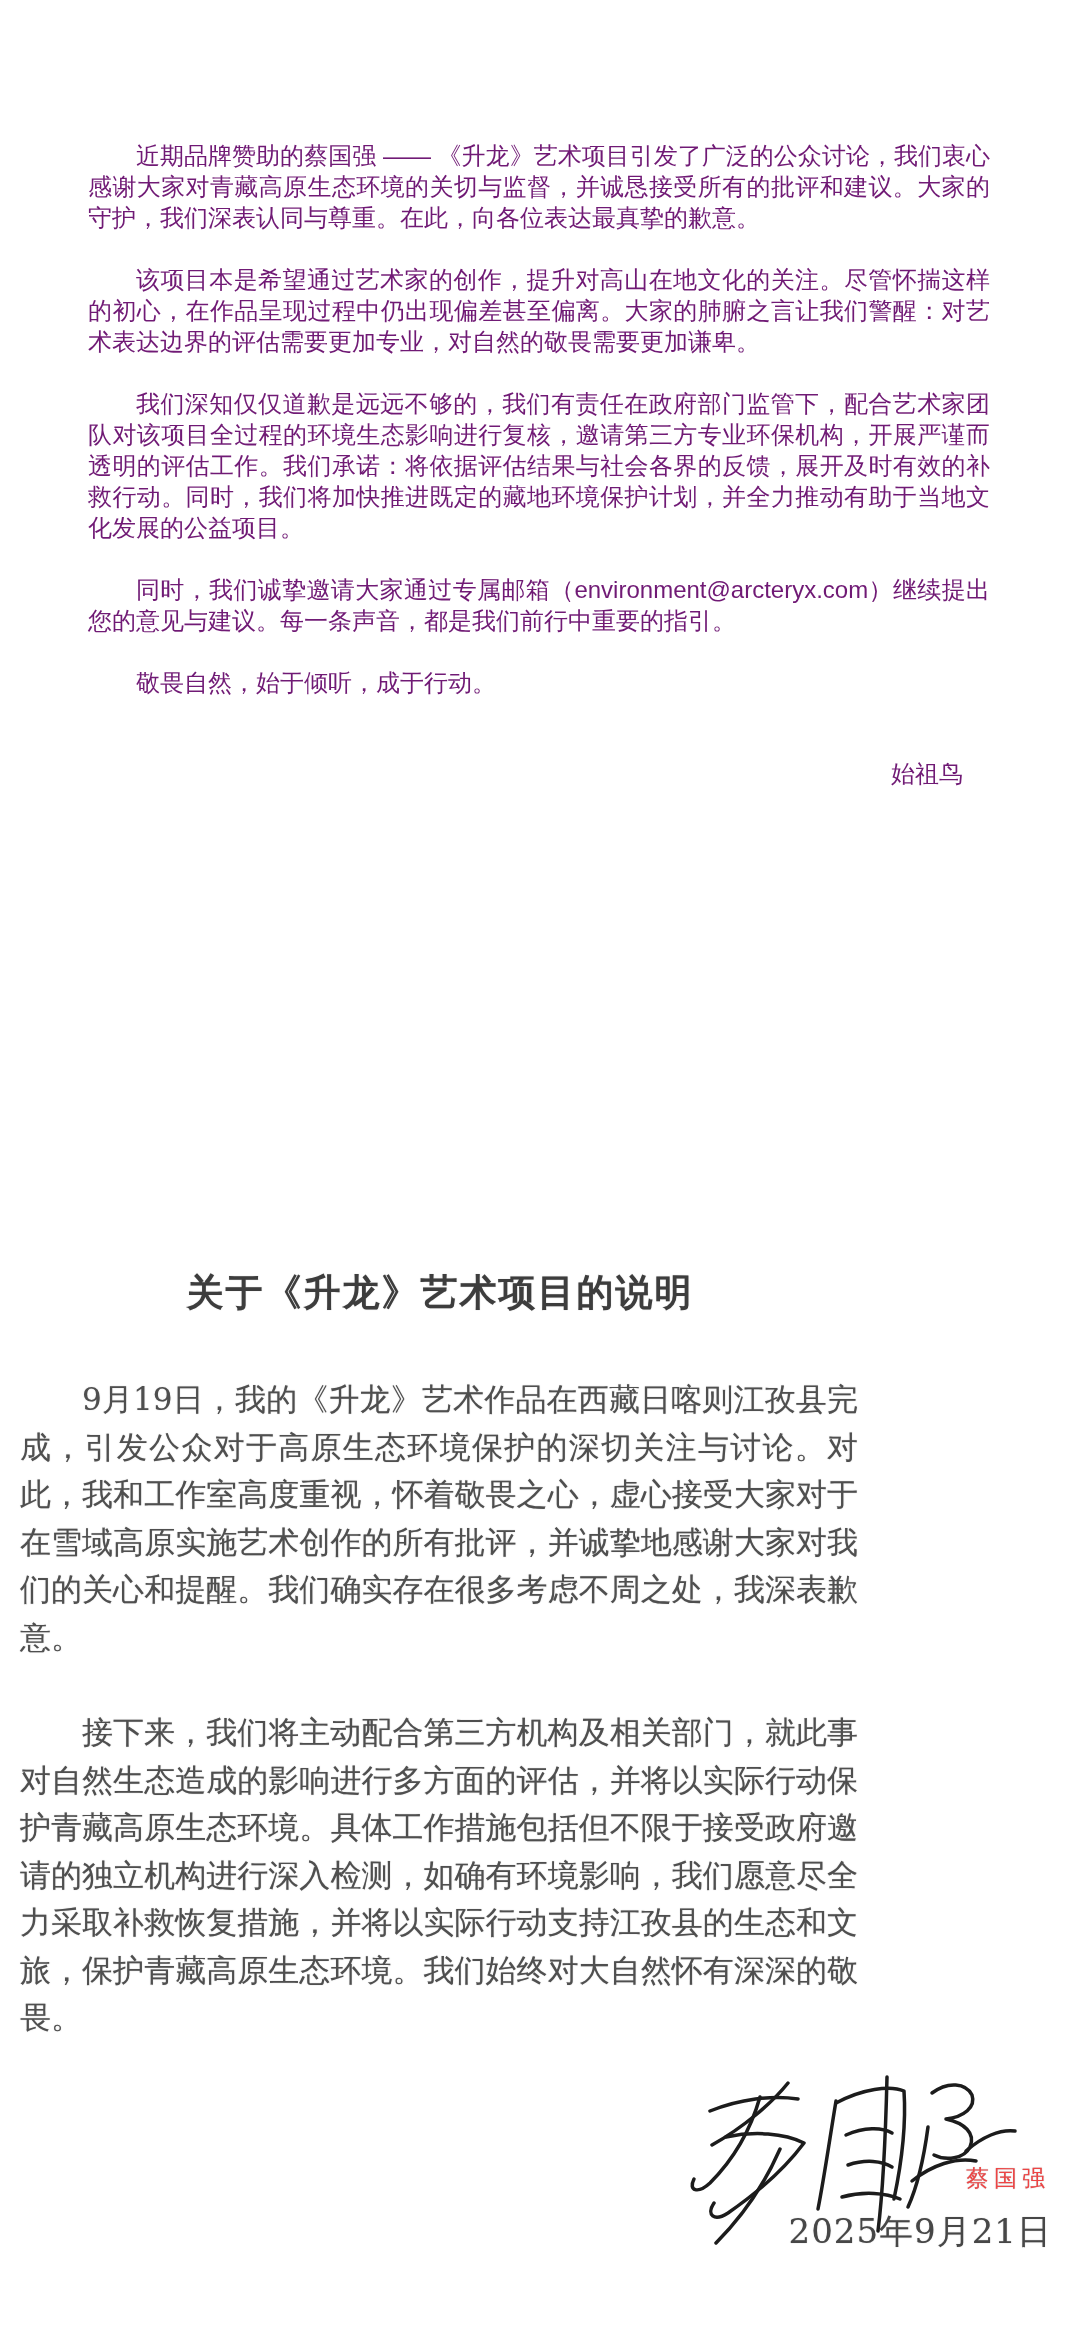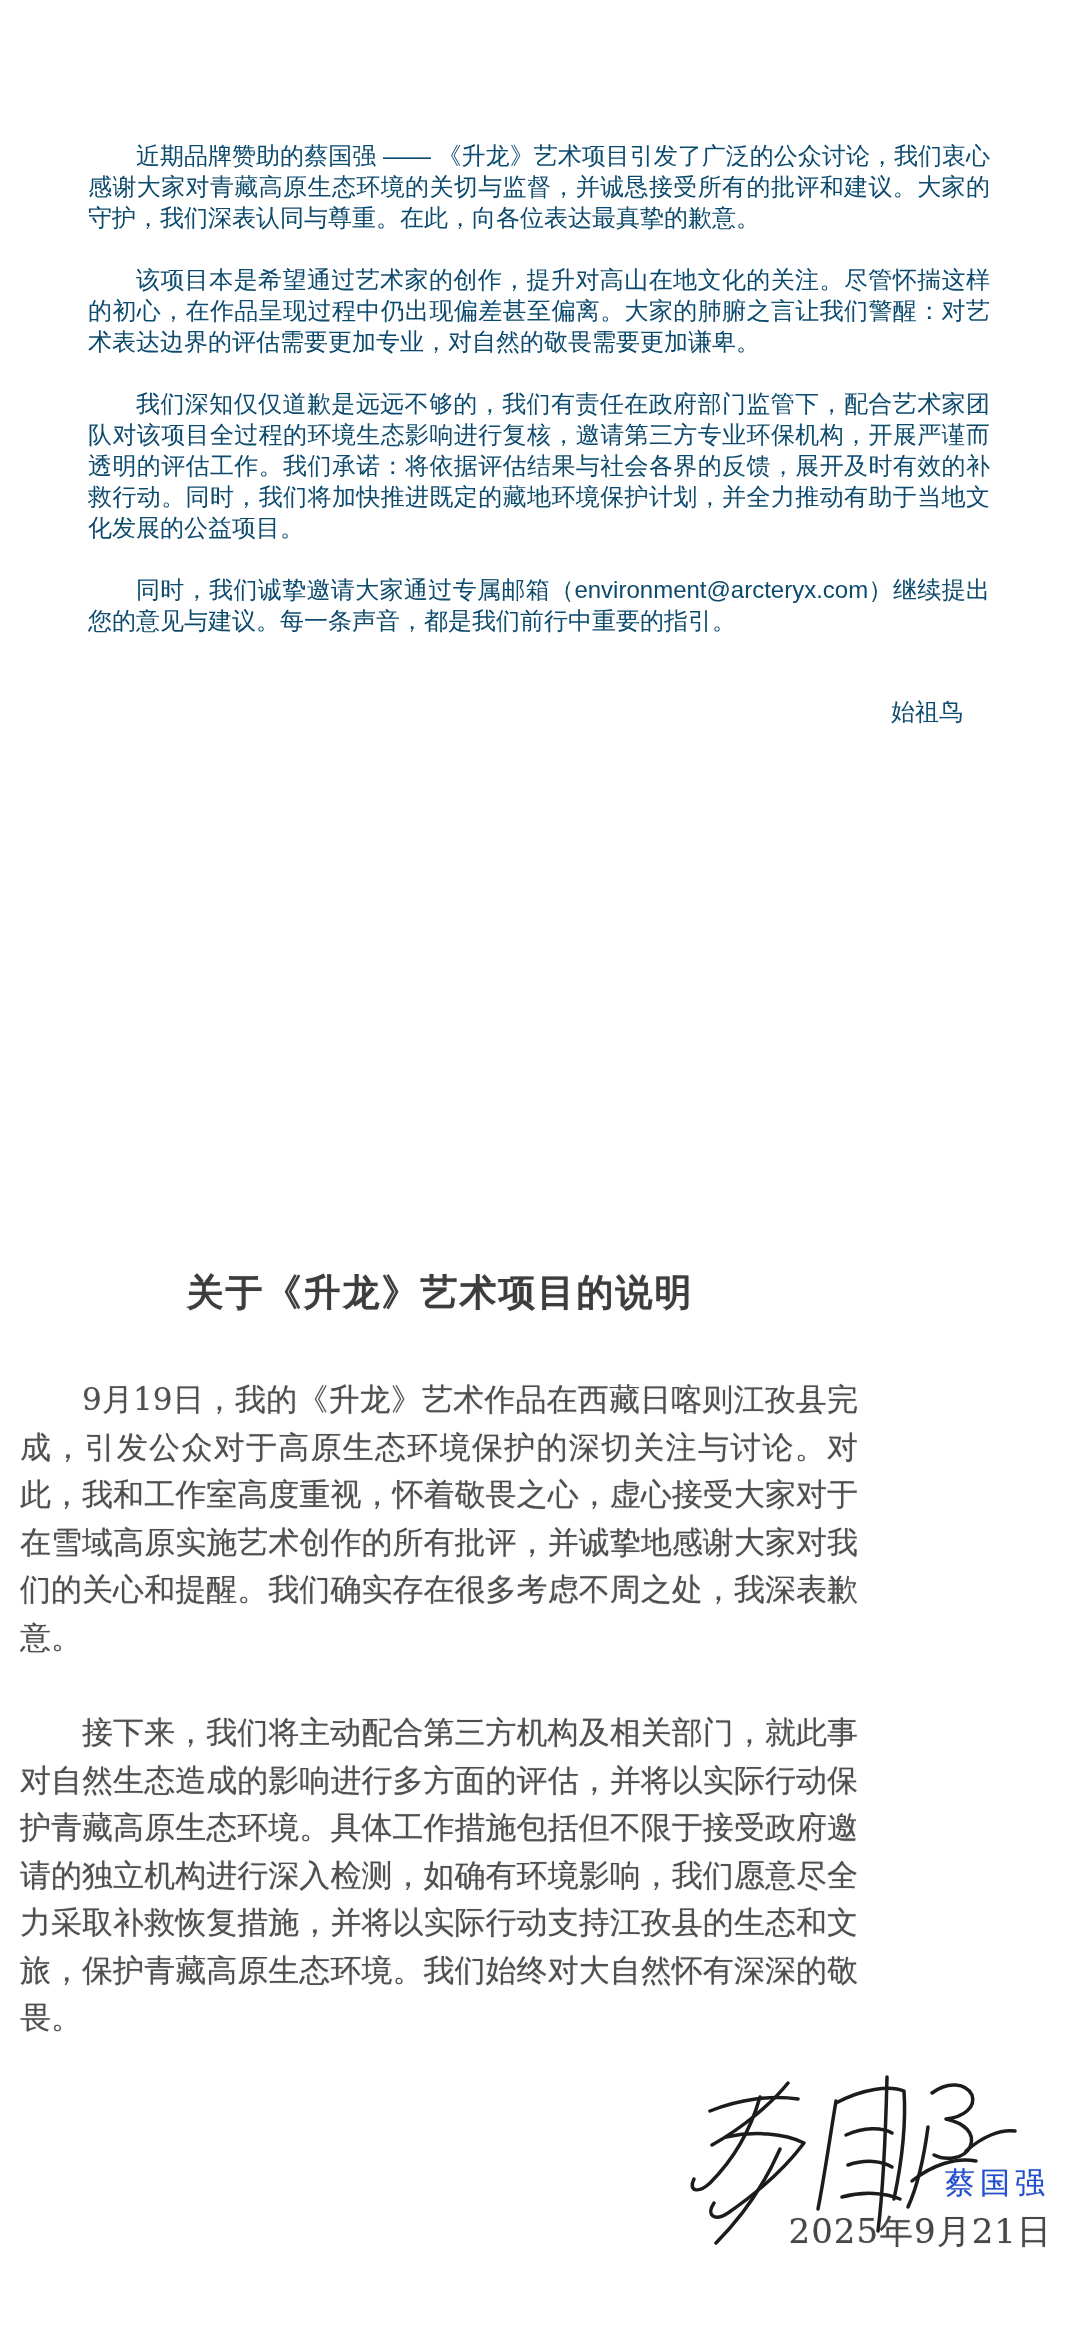--- a/index.html
+++ b/index.html
@@ -19,21 +19,21 @@
 
   
   .brand-letter {
     position: absolute;
     top: 140px;
     left: 88px;
     width: 902px;
     font-family: "Liberation Sans", sans-serif;
     font-size: 24px;
     line-height: 31px;
-    color: #0c4a6e;
+    color: #701a75;
     text-align: justify;
   }
   .brand-letter p {
     margin: 0 0 31px 0;
     text-indent: 2em;
   }
   .brand-closing p {
     margin: 0;
     text-indent: 2em;
   }
@@ -88,23 +88,23 @@
     left: 0;
     top: 8px;
     width: 380px;
     height: 200px;
   }
   .printed-name {
     position: absolute;
     right: 2px;
     top: 118px;
     font-family: "DejaVu Serif", serif;
-    font-size: 30px;
+    font-size: 23px;
     letter-spacing: 5px;
-    color: #1d4ed8;
+    color: #ef4444;
     text-shadow: 0 0 1px rgba(95,95,95,0.5);
   }
   .artist-date {
     position: absolute;
     right: 0;
     top: 164px;
     font-family: "DejaVu Serif", serif;
     font-size: 34px;
     letter-spacing: 1px;
     color: #474747;
@@ -116,20 +116,21 @@
 
 <div class="page">
 
   <section class="brand-letter">
     <p>近期品牌赞助的蔡国强 —— 《升龙》艺术项目引发了广泛的公众讨论，我们衷心感谢大家对青藏高原生态环境的关切与监督，并诚恳接受所有的批评和建议。大家的守护，我们深表认同与尊重。在此，向各位表达最真挚的歉意。</p>
     <p>该项目本是希望通过艺术家的创作，提升对高山在地文化的关注。尽管怀揣这样的初心，在作品呈现过程中仍出现偏差甚至偏离。大家的肺腑之言让我们警醒：对艺术表达边界的评估需要更加专业，对自然的敬畏需要更加谦卑。</p>
     <p>我们深知仅仅道歉是远远不够的，我们有责任在政府部门监管下，配合艺术家团队对该项目全过程的环境生态影响进行复核，邀请第三方专业环保机构，开展严谨而透明的评估工作。我们承诺：将依据评估结果与社会各界的反馈，展开及时有效的补救行动。同时，我们将加快推进既定的藏地环境保护计划，并全力推动有助于当地文化发展的公益项目。</p>
     <p>同时，我们诚挚邀请大家通过专属邮箱（environment@arcteryx.com）继续提出您的意见与建议。每一条声音，都是我们前行中重要的指引。</p>
 
     <div class="brand-closing">
+      <p>敬畏自然，始于倾听，成于行动。</p>
     </div>
 
     <div class="brand-sign">
       <span class="line">始祖鸟</span>
     </div>
   </section>
 
   <section class="artist-letter">
     <h1 class="artist-title">关于《升龙》艺术项目的说明</h1>
     <div class="artist-body">

